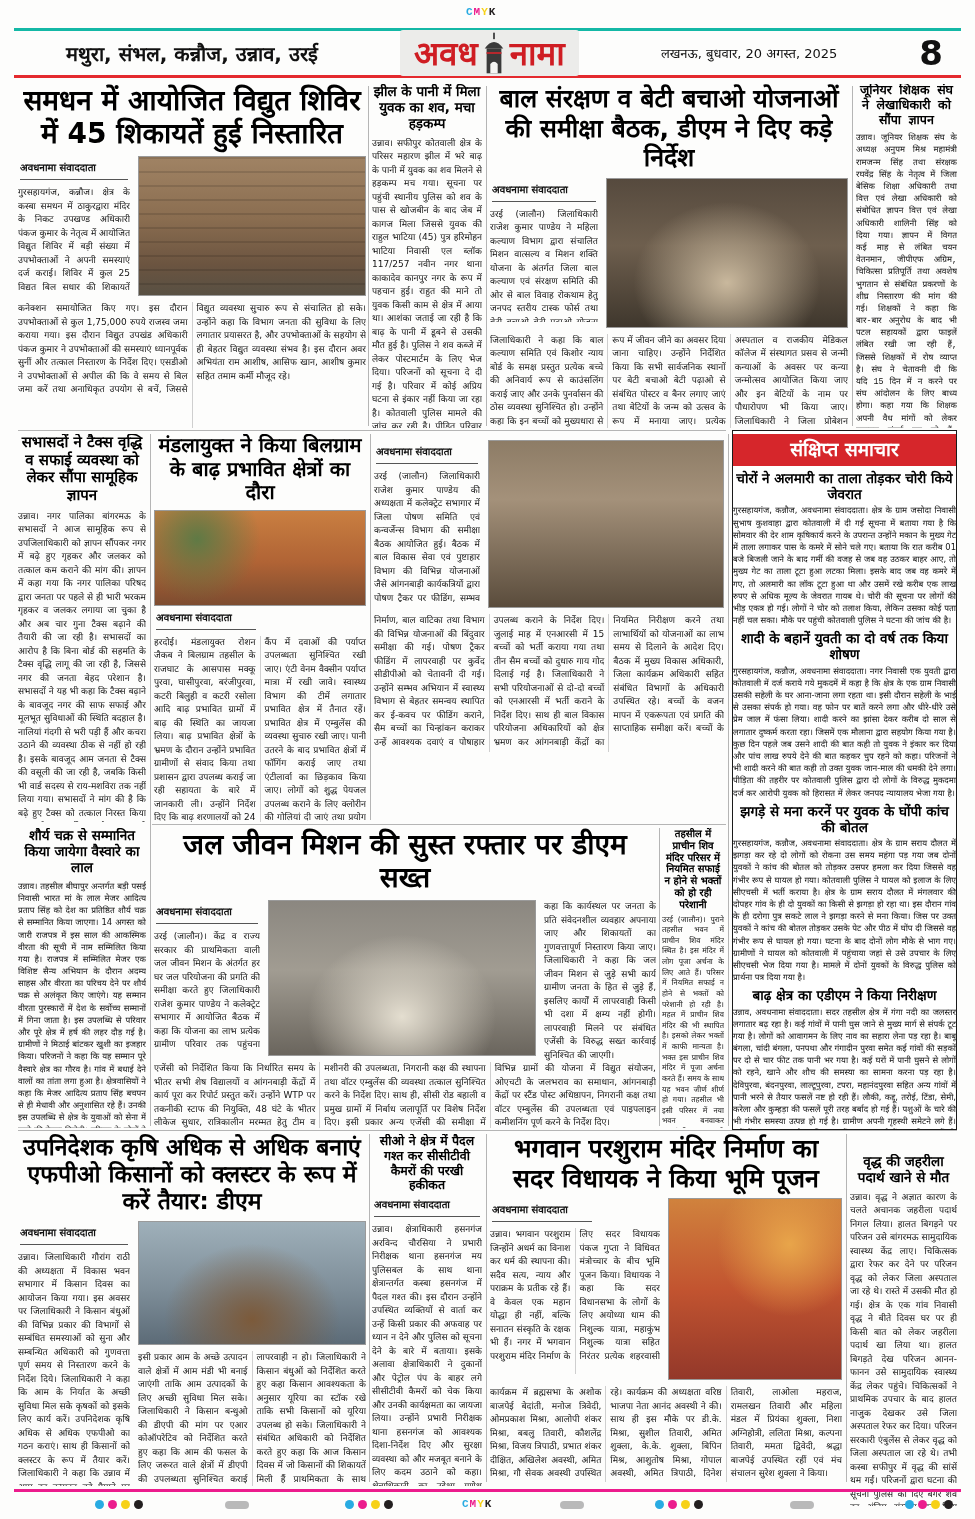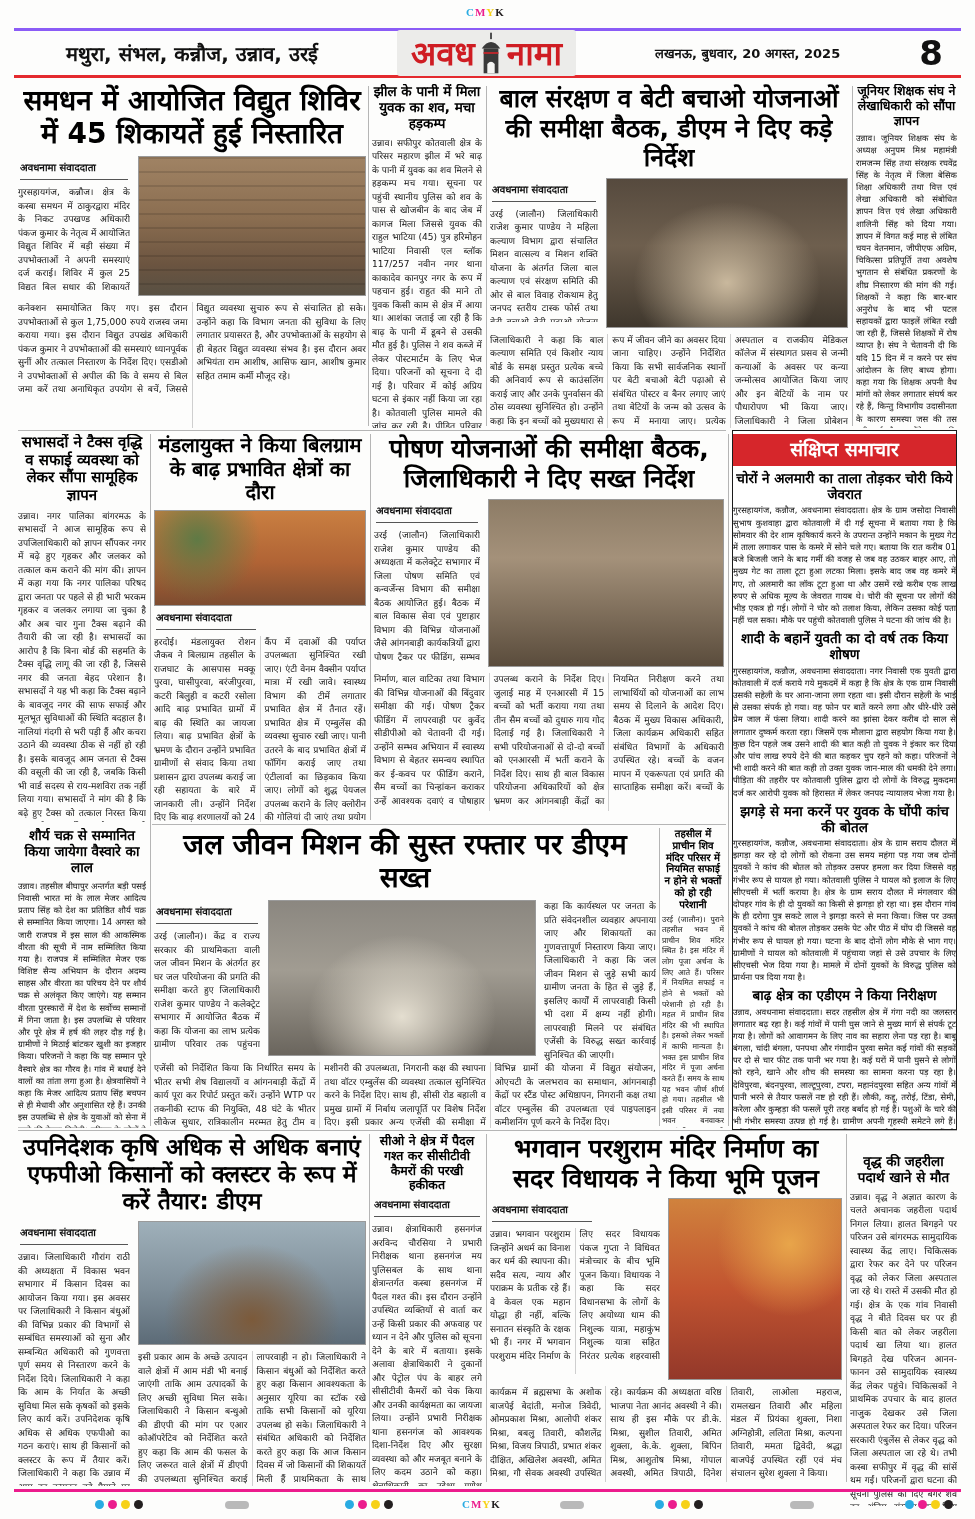--- a/index.html
+++ b/index.html
@@ -1,32 +1,32 @@
 <!DOCTYPE html>
 <html><head>
 <meta charset="utf-8">
 <style>
   html,body{margin:0;padding:0;background:#e9e9e9;}
   .page{position:relative;width:975px;height:1519px;background:#fdfdfc;margin:0 auto;
         font-family:"DejaVu Sans","Liberation Sans",sans-serif;color:#1a1a1a;overflow:hidden;}
   
-  .cmyk{position:absolute;font-weight:bold;font-size:11px;letter-spacing:1px;font-family:Liberation Serif, serif;}
+  .cmyk{position:absolute;font-weight:bold;font-size:11px;letter-spacing:1px;font-family:Liberation Mono, monospace;}
   .cmyk .c{color:#29abe2}.cmyk .m{color:#ec1c8d}.cmyk .y{color:#f7d117}.cmyk .k{color:#231f20}
   .regdots{position:absolute;display:flex;gap:4px;}
   .regdots i{width:9px;height:9px;border-radius:50%;display:block;}
   .oval{position:absolute;width:24px;height:8px;border-radius:5px;background:#b9b9b9;}
   .botline{position:absolute;left:14px;right:14px;top:1489px;height:3px;background:#ec1c8d;}
   
   .masthead{position:absolute;left:14px;right:14px;top:28px;height:50px;
-            border-top:3px solid #8b5cf6;border-bottom:3px solid #e42a2e;
+            border-top:3px solid #14b8a6;border-bottom:3px solid #e42a2e;
             display:flex;align-items:center;justify-content:space-between;padding:3px 12px;box-sizing:border-box;}
   .editions{font-weight:bold;font-size:20px;color:#111;padding-left:40px;}
   .logo{background:#ececea;border-radius:3px;display:flex;align-items:center;gap:4px;padding:4px 14px;height:46px;box-sizing:border-box;}
   .logo-txt{color:#cf1d23;font-weight:bold;font-size:33px;line-height:1;}
-  .dateline{font-weight:bold;font-size:13px;color:#111;}
+  .dateline{font-weight:normal;font-size:13px;color:#111;}
   .pagenum{font-weight:bold;font-size:34px;color:#111;padding-right:6px;}
   
   .art{position:absolute;overflow:hidden;box-sizing:border-box;}
   .hl{font-weight:bold;color:#000;text-align:center;line-height:1.18;letter-spacing:0;}
   .h30{font-size:28px}.h27{font-size:25px}.h24{font-size:23px}.h21{font-size:20px}
   .h16{font-size:15px}.h14{font-size:13.5px}.h13{font-size:12.5px}.h10{font-size:10px}
   .byline{font-weight:bold;font-size:10px;color:#111;border-bottom:1.5px solid #555;
           padding-bottom:5px;margin:4px 2px 6px 2px;}
   .body{font-size:9px;line-height:1.5;text-align:justify;color:#141414;}
   .body.sm{font-size:8.4px;line-height:1.45;}
@@ -99,39 +99,38 @@
     <div class="row" style="margin-top:5px;height:150px;">
       <div style="width:108px;flex:none;">
         <div class="byline">अवधनामा संवाददाता</div>
         <div class="body" style="height:114px;overflow:hidden;">उरई (जालौन) जिलाधिकारी राजेश कुमार पाण्डेय ने महिला कल्याण विभाग द्वारा संचालित मिशन वात्सल्य व मिशन शक्ति योजना के अंतर्गत जिला बाल कल्याण एवं संरक्षण समिति की ओर से बाल विवाह रोकथाम हेतु जनपद स्तरीय टास्क फोर्स तथा बेटी बचाओ बेटी पढ़ाओ योजना की त्रैमासिक बैठक कलेक्ट्रेट सभागार में कर संबंधित अधिकारियों को आवश्यक दिशा निर्देश दिए।</div>
       </div>
       <div class="photo ph-c" style="flex:1;height:150px;"></div>
     </div>
     <div class="body cols3" style="margin-top:6px;height:118px;">जिलाधिकारी ने कहा कि बाल कल्याण समिति एवं किशोर न्याय बोर्ड के समक्ष प्रस्तुत प्रत्येक बच्चे की अनिवार्य रूप से काउंसलिंग कराई जाए और उनके पुनर्वासन की ठोस व्यवस्था सुनिश्चित हो। उन्होंने कहा कि इन बच्चों को मुख्यधारा से जोड़कर उन्हें एक सभ्य नागरिक के रूप में जीवन जीने का अवसर दिया जाना चाहिए। उन्होंने निर्देशित किया कि सभी सार्वजनिक स्थानों पर बेटी बचाओ बेटी पढ़ाओ से संबंधित पोस्टर व बैनर लगाए जाएं तथा बेटियों के जन्म को उत्सव के रूप में मनाया जाए। प्रत्येक सीएचसी, पीएचसी, जिला अस्पताल व राजकीय मेडिकल कॉलेज में संस्थागत प्रसव से जन्मी कन्याओं के अवसर पर कन्या जन्मोत्सव आयोजित किया जाए और इन बेटियों के नाम पर पौधारोपण भी किया जाए। जिलाधिकारी ने जिला प्रोबेशन अधिकारी को निर्देश दिए कि बाल कल्याण समिति और किशोर न्याय बोर्ड के कार्यों का सतत निरीक्षण कर बच्चों के बेहतर पुनर्वास की व्यवस्था सुनिश्चित की जाए। इसके साथ ही कन्या सुमंगला योजना एवं हेल्पलाइन नंबरों का व्यापक प्रचार-प्रसार करने के निर्देश दिए। बैठक में मुख्य चिकित्सा अधिकारी, जिला प्रोबेशन अधिकारी, जिला बेसिक शिक्षा अधिकारी सहित संबंधित विभागों के अधिकारी उपस्थित रहे।</div>
   </div>
 
-  <div class="art" style="left:856px;top:84px;width:101px;height:344px;">
+  <div class="art" style="left:856px;top:84px;width:101px;height:344px;font-family:Liberation Mono, monospace;">
     <div class="hl h13">जूनियर शिक्षक संघ ने लेखाधिकारी को सौंपा ज्ञापन</div>
     <div class="body sm" style="margin-top:4px;">उन्नाव। जूनियर शिक्षक संघ के अध्यक्ष अनुपम मिश्र महामंत्री रामजन्म सिंह तथा संरक्षक रघवेंद्र सिंह के नेतृत्व में जिला बेसिक शिक्षा अधिकारी तथा वित्त एवं लेखा अधिकारी को संबोधित ज्ञापन वित्त एवं लेखा अधिकारी शालिनी सिंह को दिया गया। ज्ञापन में विगत कई माह से लंबित चयन वेतनमान, जीपीएफ अग्रिम, चिकित्सा प्रतिपूर्ति तथा अवशेष भुगतान से संबंधित प्रकरणों के शीघ्र निस्तारण की मांग की गई। शिक्षकों ने कहा कि बार-बार अनुरोध के बाद भी पटल सहायकों द्वारा फाइलें लंबित रखी जा रही हैं, जिससे शिक्षकों में रोष व्याप्त है। संघ ने चेतावनी दी कि यदि 15 दिन में न करने पर संघ आंदोलन के लिए बाध्य होगा। कहा गया कि शिक्षक अपनी वैध मांगों को लेकर लगातार संघर्ष कर रहे हैं, किन्तु विभागीय उदासीनता के कारण समस्या जस की तस बनी हुई है। उन्होंने कहा कि लंबित भुगतान न होने से शिक्षकों को आर्थिक कठिनाइयों का सामना करना पड़ रहा है। वित्त एवं लेखा अधिकारी ने शीघ्र निस्तारण का आश्वासन दिया। इस अवसर पर बड़ी संख्या में शिक्षक उपस्थित रहे। पदाधिकारियों ने एक स्वर में प्रमुख मांगों को दोहराया तथा शीघ्र समाधान न होने पर चरणबद्ध आंदोलन की चेतावनी दी।</div>
   </div>
 
   <div class="art" style="left:18px;top:434px;width:128px;height:388px;">
     <div class="hl h16">सभासदों ने टैक्स वृद्धि व सफाई व्यवस्था को लेकर सौंपा सामूहिक ज्ञापन</div>
     <div class="body" style="margin-top:5px;">उन्नाव। नगर पालिका बांगरमऊ के सभासदों ने आज सामूहिक रूप से उपजिलाधिकारी को ज्ञापन सौंपकर नगर में बढ़े हुए गृहकर और जलकर को तत्काल कम कराने की मांग की। ज्ञापन में कहा गया कि नगर पालिका परिषद द्वारा जनता पर पहले से ही भारी भरकम गृहकर व जलकर लगाया जा चुका है और अब चार गुना टैक्स बढ़ाने की तैयारी की जा रही है। सभासदों का आरोप है कि बिना बोर्ड की सहमति के टैक्स वृद्धि लागू की जा रही है, जिससे नगर की जनता बेहद परेशान है। सभासदों ने यह भी कहा कि टैक्स बढ़ाने के बावजूद नगर की साफ सफाई और मूलभूत सुविधाओं की स्थिति बदहाल है। नालियां गंदगी से भरी पड़ी हैं और कचरा उठाने की व्यवस्था ठीक से नहीं हो रही है। इसके बावजूद आम जनता से टैक्स की वसूली की जा रही है, जबकि किसी भी वार्ड सदस्य से राय-मशविरा तक नहीं लिया गया। सभासदों ने मांग की है कि बढ़े हुए टैक्स को तत्काल निरस्त किया जाए और नगर की सफाई व्यवस्था को दुरुस्त करने के लिए ठोस कदम उठाए जाएं। ज्ञापन में चेतावनी दी गई है कि यदि समस्याओं का जल्द समाधान नहीं हुआ तो वे आंदोलन के लिए बाध्य होंगे।</div>
   </div>
 
   <div class="art" style="left:154px;top:434px;width:212px;height:388px;">
     <div class="hl h21">मंडलायुक्त ने किया बिलग्राम के बाढ़ प्रभावित क्षेत्रों का दौरा</div>
     <div class="photo ph-f" style="width:100%;height:96px;margin-top:5px;"></div>
     <div class="byline" style="width:100px;">अवधनामा संवाददाता</div>
     <div class="body cols2" style="height:212px;">हरदोई। मंडलायुक्त रोशन जैकब ने बिलग्राम तहसील के राजघाट के आसपास मक्कू पुरवा, घासीपुरवा, बरंजीपुरवा, कटरी बिलुही व कटरी रसोला आदि बाढ़ प्रभावित ग्रामों में बाढ़ की स्थिति का जायजा लिया। बाढ़ प्रभावित क्षेत्रों के भ्रमण के दौरान उन्होंने प्रभावित ग्रामीणों से संवाद किया तथा प्रशासन द्वारा उपलब्ध कराई जा रही सहायता के बारे में जानकारी ली। उन्होंने निर्देश दिए कि बाढ़ शरणालयों को 24 घंटे सक्रिय रखा जाए। मेडिकल कैंप में दवाओं की पर्याप्त उपलब्धता सुनिश्चित रखी जाए। एंटी वेनम वैक्सीन पर्याप्त मात्रा में रखी जावे। स्वास्थ्य विभाग की टीमें लगातार प्रभावित क्षेत्र में तैनात रहें। प्रभावित क्षेत्र में एम्बुलेंस की व्यवस्था सुचारु रखी जाए। पानी उतरने के बाद प्रभावित क्षेत्रों में फॉगिंग कराई जाए तथा एंटीलार्वा का छिड़काव किया जाए। लोगों को शुद्ध पेयजल उपलब्ध कराने के लिए क्लोरीन की गोलियां दी जाएं तथा प्रयोग की विधि के बारे में बताया जाए। प्रभावितों को राहत किट वितरित की जाए। जिन घरों में खाना पकाना संभव न हो उन्हें पका हुआ भोजन उपलब्ध कराया जाए। निर्जन पशुओं के लिए अलग से पशु शरणालय बनाए जाएं। पशुओं का टीकाकरण कराया जाए। पशुओं के भूसे चारे का भी पर्याप्त प्रबंध सुनिश्चित किया जाए। जिलाधिकारी अनुनय झा ने संबंधित अधिकारियों को निर्देश दिया कि मंडलायुक्त महोदया द्वारा दिए गए निर्देशों का पूरी तरह से अनुपालन सुनिश्चित किया जाए। इस अवसर पर अपर जिलाधिकारी प्रफुल्ल त्रिपाठी व सर्व संबंधित अधिकारी उपस्थित रहे।</div>
   </div>
 
   <div class="art" style="left:374px;top:434px;width:350px;height:388px;">
-    <div class="hl h27">पोषण योजनाओं की समीक्षा बैठक, जिलाधिकारी ने दिए सख्त निर्देश</div>
     <div class="row" style="margin-top:6px;height:168px;">
       <div style="width:106px;flex:none;">
         <div class="byline">अवधनामा संवाददाता</div>
         <div class="body" style="height:132px;overflow:hidden;">उरई (जालौन) जिलाधिकारी राजेश कुमार पाण्डेय की अध्यक्षता में कलेक्ट्रेट सभागार में जिला पोषण समिति एवं कन्वर्जेन्स विभाग की समीक्षा बैठक आयोजित हुई। बैठक में बाल विकास सेवा एवं पुष्टाहार विभाग की विभिन्न योजनाओं जैसे आंगनबाड़ी कार्यकत्रियों द्वारा पोषण ट्रैकर पर फीडिंग, सम्भव अभियान 2025 की प्रगति, प्रधानमंत्री मातृ वंदना योजना, एनआरसी में बच्चों का संदर्भन, आंगनबाड़ी भवन</div>
       </div>
       <div class="photo ph-g" style="flex:1;height:168px;"></div>
     </div>
     <div class="body cols3" style="margin-top:6px;height:138px;">निर्माण, बाल वाटिका तथा विभाग की विभिन्न योजनाओं की बिंदुवार समीक्षा की गई। पोषण ट्रैकर फीडिंग में लापरवाही पर कुर्वेद सीडीपीओ को चेतावनी दी गई। उन्होंने सम्भव अभियान में स्वास्थ्य विभाग से बेहतर समन्वय स्थापित कर ई-कवच पर फीडिंग कराने, सैम बच्चों का चिन्हांकन कराकर उन्हें आवश्यक दवाएं व पोषाहार उपलब्ध कराने के निर्देश दिए। जुलाई माह में एनआरसी में 15 बच्चों को भर्ती कराया गया तथा तीन सैम बच्चों को दुधारु गाय गोद दिलाई गई है। जिलाधिकारी ने सभी परियोजनाओं से दो-दो बच्चों को एनआरसी में भर्ती कराने के निर्देश दिए। साथ ही बाल विकास परियोजना अधिकारियों को क्षेत्र भ्रमण कर आंगनबाड़ी केंद्रों का नियमित निरीक्षण करने तथा लाभार्थियों को योजनाओं का लाभ समय से दिलाने के आदेश दिए। बैठक में मुख्य विकास अधिकारी, जिला कार्यक्रम अधिकारी सहित संबंधित विभागों के अधिकारी उपस्थित रहे। बच्चों के वजन मापन में एकरूपता एवं प्रगति की साप्ताहिक समीक्षा करें। बच्चों के वजन मापन में 15 बच्चों को भर्ती कराने के निर्देश दिए।</div>
   </div>
 

